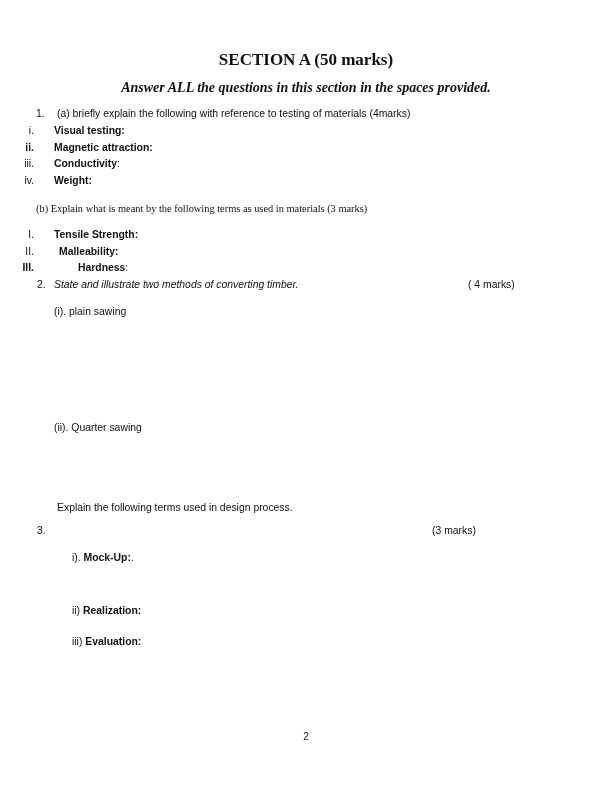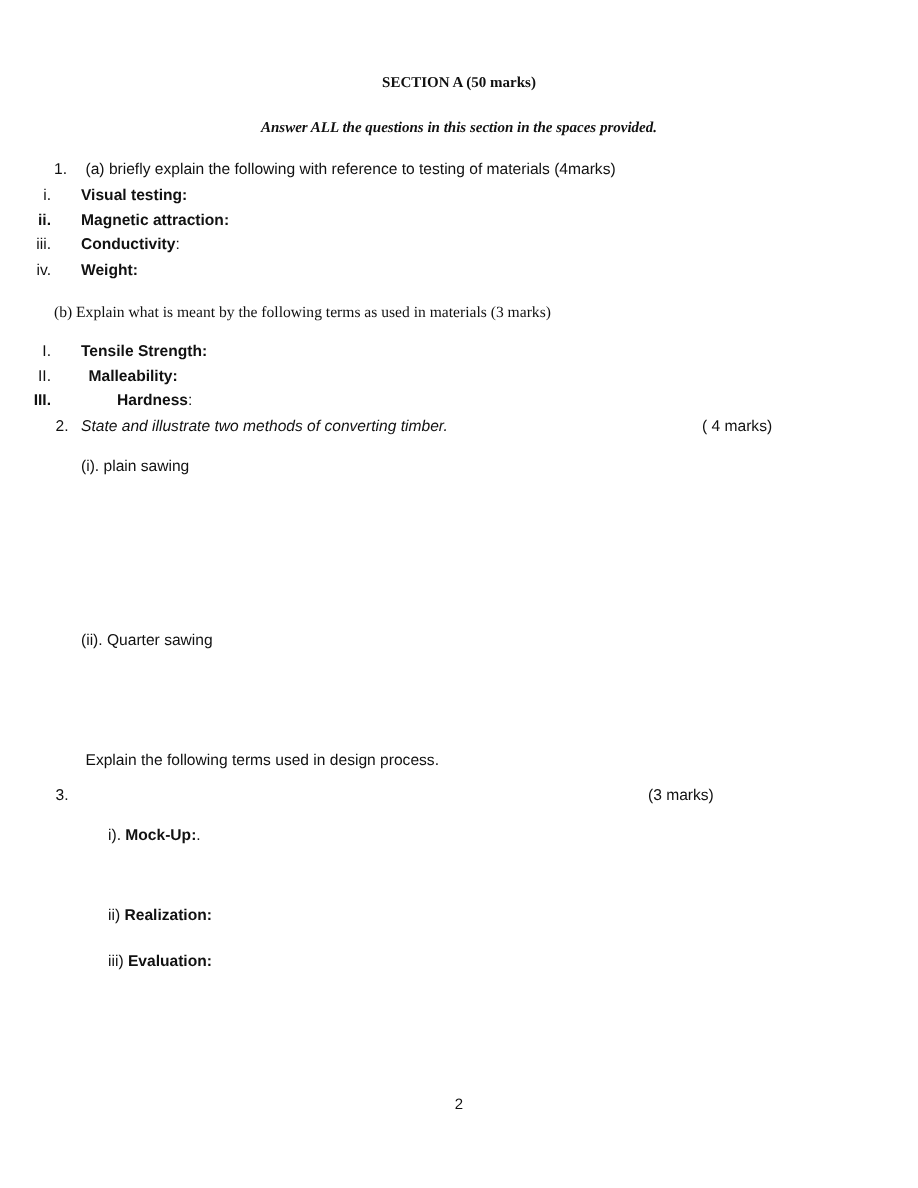--- a/index.html
+++ b/index.html
@@ -1,22 +1,22 @@
 <!DOCTYPE html>
 <html><head>
 <meta charset="utf-8">
 <style>
   html, body { margin:0; padding:0; background:#ffffff; }
   body { width:612px; height:792px; position:relative; overflow:hidden; color:#111; }
   .abs { position:absolute; white-space:nowrap; }
   .serif { font-family:"Liberation Serif", serif; }
   .sans { font-family:"Liberation Sans", sans-serif; font-size:10.4px; }
   .b { font-weight:bold; }
-  .title { font-size:10px; font-weight:bold; }
-  .instr { font-size:10px; font-weight:bold; font-style:italic; }
+  .title { font-size:17px; font-weight:bold; }
+  .instr { font-size:14px; font-weight:bold; font-style:italic; }
   .roman { text-align:right; width:20px; }
 </style>
 </head>
 <body>
 
 <div>
 
   <div class="abs serif title" style="left:0; width:612px; text-align:center; top:50px;">SECTION A (50 marks)</div>
   <div class="abs serif instr" style="left:0; width:612px; text-align:center; top:80px;">Answer ALL the questions in this section in the spaces provided.</div>
 

